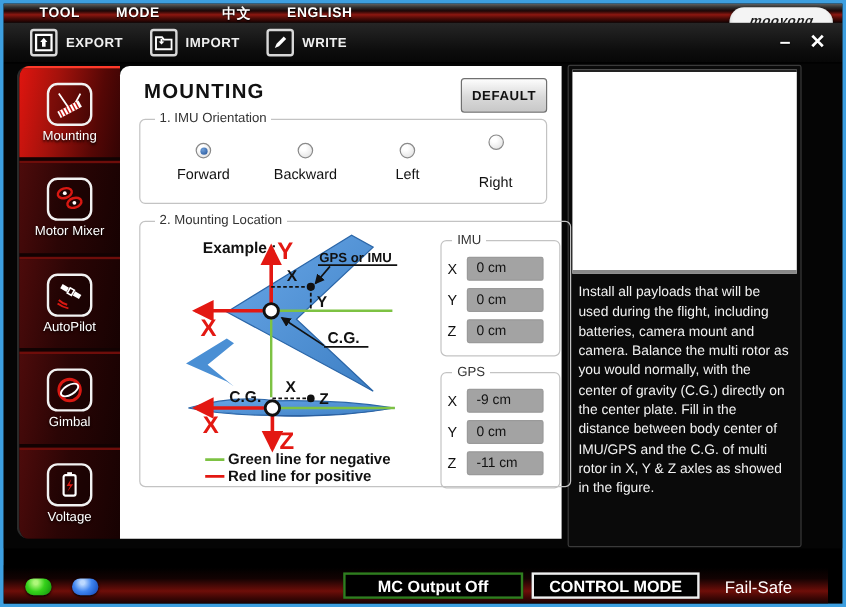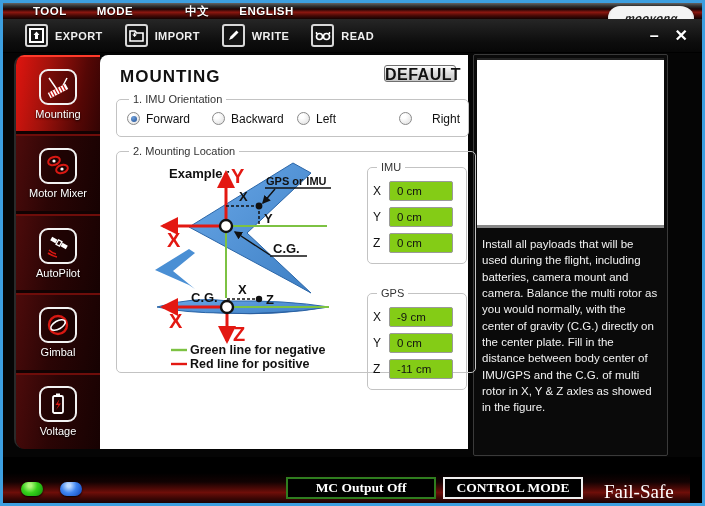--- a/index.html
+++ b/index.html
@@ -82,56 +82,56 @@
   }
   .side-label { color:#fff; font-size:11px; text-shadow:0 1px 2px #000; }
 
   
   .main-panel {
     width:368px; height:394px; margin-top:2px; background:#fff;
     border-radius:8px 0 0 0; position:relative; padding:8px 10px 0 14px;
   }
   .main-title { font-size:17px; font-weight:bold; color:#111; letter-spacing:1px; margin:4px 0 6px 6px; }
   .default-btn {
-    position:absolute; top:10px; right:12px; width:72px; height:17px;
+    position:absolute; top:10px; right:12px; width:72px; height:29px;
     background:linear-gradient(180deg,#fdfdfd,#d9d9d9 55%,#c8c8c8);
     border:1px solid #707070; border-radius:3px;
-    font-size:16px; font-weight:bold; color:#111; letter-spacing:.5px;
+    font-size:11px; font-weight:bold; color:#111; letter-spacing:.5px;
     font-family:"Liberation Sans", sans-serif; cursor:default;
   }
   fieldset {
     border:1px solid #c3c3c3; border-radius:5px; padding:4px 8px 6px 8px;
   }
   fieldset legend { font-size:11px; color:#333; padding:0 4px; margin-left:4px; }
   .fs-orientation { margin:0 2px 8px 2px; }
   .radio-row { display:flex; align-items:center; padding:3px 0 4px 2px; }
-  .radio-opt { display:flex; gap:6px; width:85px; }
+  .radio-opt { display:flex; align-items:center; gap:6px; width:85px;flex-direction:column; }
   .radio-opt:last-child { width:auto;gap:20px; }
   .radio-circle {
     width:13px; height:13px; border-radius:50%;
     border:1px solid #8a8a8a;
     background:radial-gradient(circle at 35% 30%,#fff 20%,#dcdcdc);
     display:inline-flex; align-items:center; justify-content:center;
   }
   .radio-circle.checked::after {
     content:""; width:6px; height:6px; border-radius:50%;
     background:radial-gradient(circle at 35% 30%,#6f9fd8,#1f4f96);
   }
   .radio-label { font-size:12px; color:#111; }
 
   .fs-location { margin:0 2px; height:228px; display:flex; }
   .diagram-wrap { width:238px; height:212px; }
   .loc-right { width:100px; margin-left:4px; display:flex; flex-direction:column; }
-  .fs-xyz { padding:2px 3px 4px 5px; margin-bottom:23px; }
+  .fs-xyz { padding:2px 3px 4px 5px; margin-bottom:7px; }
   .xyz-row { display:flex; align-items:center; margin:6px 0; }
   .xyz-label { width:16px; font-size:12px; color:#111; }
   .xyz-input {
     width:64px; height:20px; border:1px solid #9a9a9a; border-radius:2px;
     font-size:11.5px; padding-left:7px; color:#111;
-    font-family:"Liberation Sans", sans-serif; background:#84cc16;
+    font-family:"Liberation Sans", sans-serif; background:#a3a3a3;
   }
 
   
   .right-panel {
     width:195px; height:402px; margin-left:5px; margin-top:1px;
     background:#0a0a0a; border:1px solid #3a3a3a; border-radius:2px;
     display:flex; flex-direction:column;
   }
   .info-image {
     margin:3px 3px 0 3px; height:170px; background:#fff;
@@ -139,32 +139,31 @@
   }
   .info-text {
     padding:8px 8px; color:#f2f2f2; font-size:11.5px; line-height:1.42;
   }
 
   
   .statusbar {
     position:absolute; left:0; right:12px; bottom:0; height:32px;
     background:linear-gradient(180deg,#000 0%,#120202 30%,#6e0e09 65%,#3a0604 85%,#1a0202 100%);
     border-top:2px solid #000;
-    font-family:Liberation Serif, serif;
   }
   .led { position:absolute; top:9px; width:22px; height:14px; border-radius:7px; box-shadow:0 1px 2px #000; }
   .led-green { left:18px; background:radial-gradient(circle at 40% 25%,#aef77a 10%,#35d11a 45%,#0c8a0c); }
   .led-blue  { left:57px; background:radial-gradient(circle at 40% 25%,#bcd9ff 10%,#3f84f0 45%,#0a3fb0); }
   .status-box {
     position:absolute; top:4px; height:22px; display:flex; align-items:center; justify-content:center;
     color:#fff; font-weight:bold; font-size:13.5px; background:#000; text-shadow:0 1px 1px #000;
   }
   .mc-box { left:283px; width:150px; border:2px solid #2f7d1f; }
   .ctrl-box { left:440px; width:140px; border:2px solid #efefef; }
-  .failsafe { position:absolute; top:8px; left:601px; color:#fff; font-size:19px; font-weight:normal; }
+  .failsafe { position:absolute; top:8px; left:601px; color:#fff; font-size:14px; font-weight:normal; }
 </style>
 </head>
 <body>
 
 <div class="window">
 
   <div class="titlebar">
     <span class="menu-item mi-tool">TOOL</span>
     <span class="menu-item mi-about">MODE</span>
     <span class="menu-item mi-cn">中文</span>
@@ -193,30 +192,20 @@
       </span>
       <span class="tool-label">IMPORT</span>
     </div>
     <div class="tool-item">
       <span class="tool-icon">
         <svg width="15" height="15" viewBox="0 0 15 15">
             <path d="M3 12 L4.5 8.5 L10.5 2.5 L12.5 4.5 L6.5 10.5 Z" fill="#fff"></path>
           </svg>
       </span>
       <span class="tool-label">WRITE</span>
-    </div>
-    <div class="tool-item">
-      <span class="tool-icon">
-        <svg width="16" height="15" viewBox="0 0 16 15">
-            <circle cx="4.5" cy="8.5" r="3" fill="none" stroke="#fff" stroke-width="1.6"></circle>
-            <circle cx="11.5" cy="8.5" r="3" fill="none" stroke="#fff" stroke-width="1.6"></circle>
-            <path d="M7.5 8 Q8 6.8 8.5 8 M1.5 6 V4 M14.5 6 V4" stroke="#fff" stroke-width="1.4" fill="none"></path>
-          </svg>
-      </span>
-      <span class="tool-label">READ</span>
     </div>
     <div class="win-controls">
       <span class="win-btn">–</span>
       <span class="win-btn">✕</span>
     </div>
   </div>
 
   <div class="body">
 
     <div class="sidebar">

